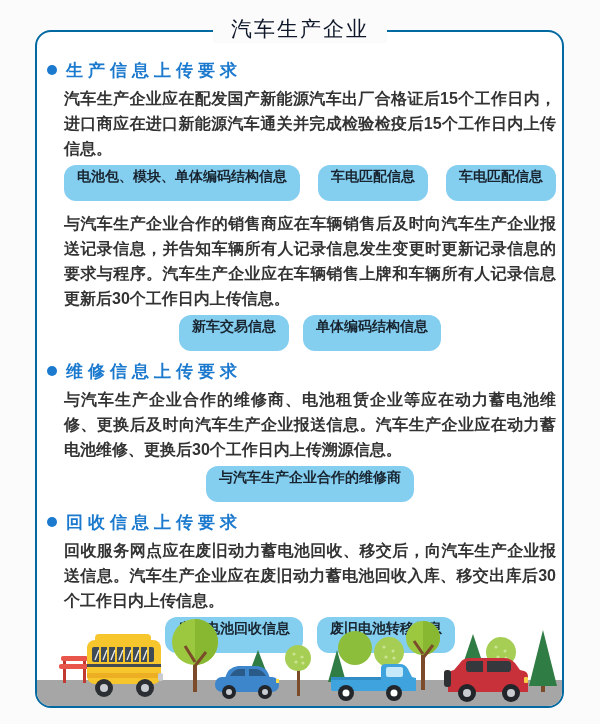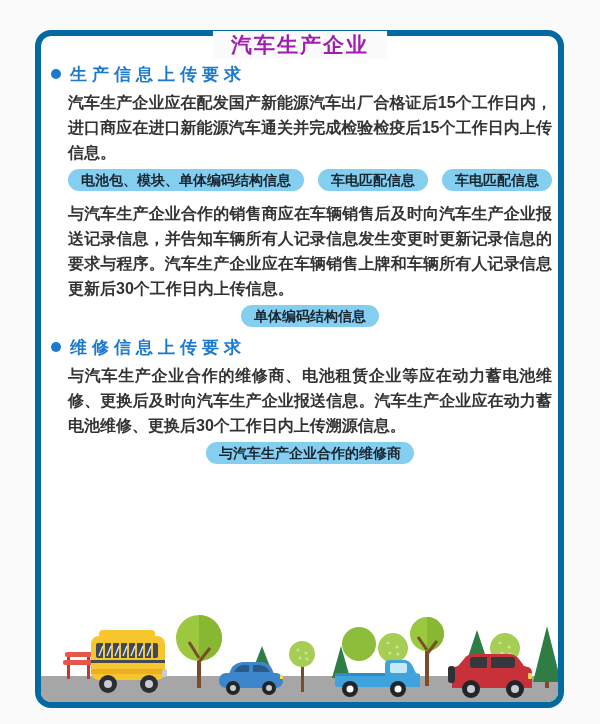--- a/index.html
+++ b/index.html
@@ -7,35 +7,35 @@
   body {
     position:relative;
     background:#FBFBFB;
     font-family:"Liberation Sans","DejaVu Sans",sans-serif;
     overflow:hidden;
   }
   .frame {
     position:absolute;
     left:35px; top:30px;
     width:529px; height:678px;
-    border:6px solid #0369a1;
+    border:2px solid #0369a1;
     border-radius:16px;
     background:#FFFFFF;
     overflow:hidden;
   }
   .page-title {
     position:absolute;
-    top:31px; left:50%;
+    top:15px; left:50%;
     transform:translateX(-50%);
     background:#FBFBFB;
     padding:0 18px;
     font-size:21px;
-    font-weight:bold;
+    font-weight:normal;
     letter-spacing:2px;
-    color:#a21caf;
+    color:#0f172a;
     z-index:2;
     white-space:nowrap;
   }
   .content {
     position:relative;
     padding:28px 6px 0 27px;
   }
   .section { margin-bottom:10px; }
   .sec-head {
     display:flex;
@@ -70,21 +70,21 @@
   .badge-row { display:flex; align-items:center; }
   .badge-row.center { justify-content:center; gap:14px; }
   .badge-row.spread { justify-content:space-between; }
   .badge {
     display:inline-block;
     background:#84CEF0;
     color:#18242F;
     font-size:14px;
     font-weight:bold;
     line-height:22px;
-    height:22px;
+    height:36px;
     padding:0 13px;
     border-radius:12px;
     white-space:nowrap;
   }
   .scene {
     position:absolute;
     left:0; bottom:0;
     width:525px; height:92px;
   }
 </style>
@@ -108,38 +108,52 @@
           <span class="badge">车电匹配信息</span>
           <span class="badge">车电匹配信息</span>
         </div>
       </div>
     </div>
 
     <div class="section">
       <p class="sec-body">与汽车生产企业合作的销售商应在车辆销售后及时向汽车生产企业报送记录信息，并告知车辆所有人记录信息发生变更时更新记录信息的要求与程序。汽车生产企业应在车辆销售上牌和车辆所有人记录信息更新后30个工作日内上传信息。</p>
       <div class="badge-rows">
         <div class="badge-row center">
+          <span class="badge">新车交易信息</span>
           <span class="badge">单体编码结构信息</span>
         </div>
       </div>
     </div>
 
     <div class="section">
       <div class="sec-head">
         <span class="bullet"></span>
         <span class="label">维修信息上传要求</span>
       </div>
       <p class="sec-body">与汽车生产企业合作的维修商、电池租赁企业等应在动力蓄电池维修、更换后及时向汽车生产企业报送信息。汽车生产企业应在动力蓄电池维修、更换后30个工作日内上传溯源信息。</p>
       <div class="badge-rows">
         <div class="badge-row center">
           <span class="badge">与汽车生产企业合作的维修商</span>
         </div>
       </div>
     </div>
 
+    <div class="section">
+      <div class="sec-head">
+        <span class="bullet"></span>
+        <span class="label">回收信息上传要求</span>
+      </div>
+      <p class="sec-body">回收服务网点应在废旧动力蓄电池回收、移交后，向汽车生产企业报送信息。汽车生产企业应在废旧动力蓄电池回收入库、移交出库后30个工作日内上传信息。</p>
+      <div class="badge-rows">
+        <div class="badge-row center">
+          <span class="badge">废旧电池回收信息</span>
+          <span class="badge">废旧电池转移信息</span>
+        </div>
+      </div>
+    </div>
 
   </div>
 
   <svg class="scene" viewBox="0 0 525 92" width="525" height="92">
     <rect x="0" y="66" width="525" height="26" fill="#A6A6A6"></rect>
 
     <g>
       <rect x="26" y="47" width="3" height="22" fill="#C03A32"></rect>
       <rect x="46" y="47" width="3" height="22" fill="#C03A32"></rect>
       <rect x="24" y="42" width="27" height="5" rx="2" fill="#E8554A"></rect>

